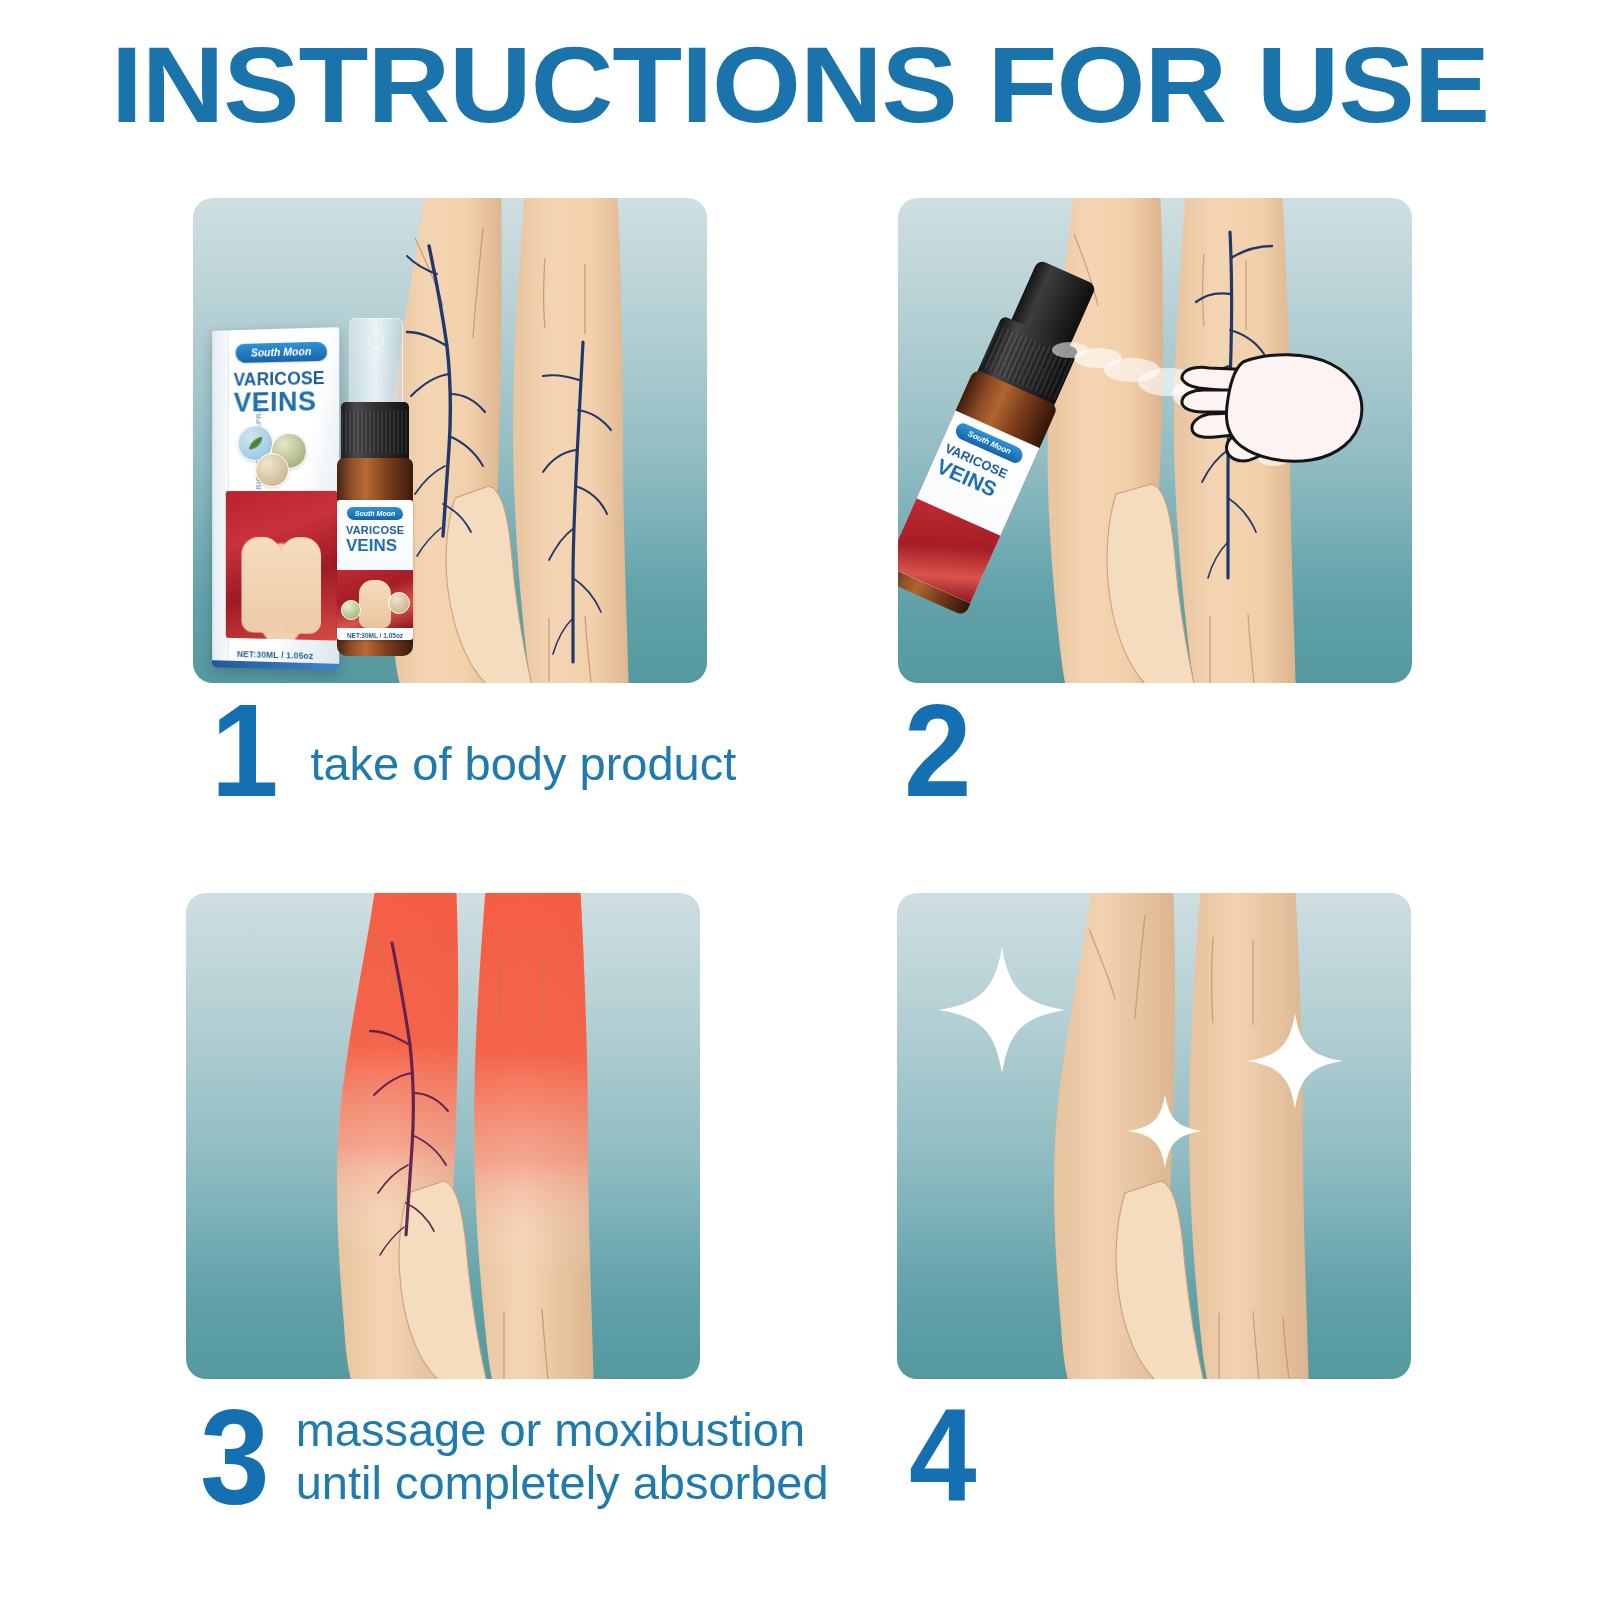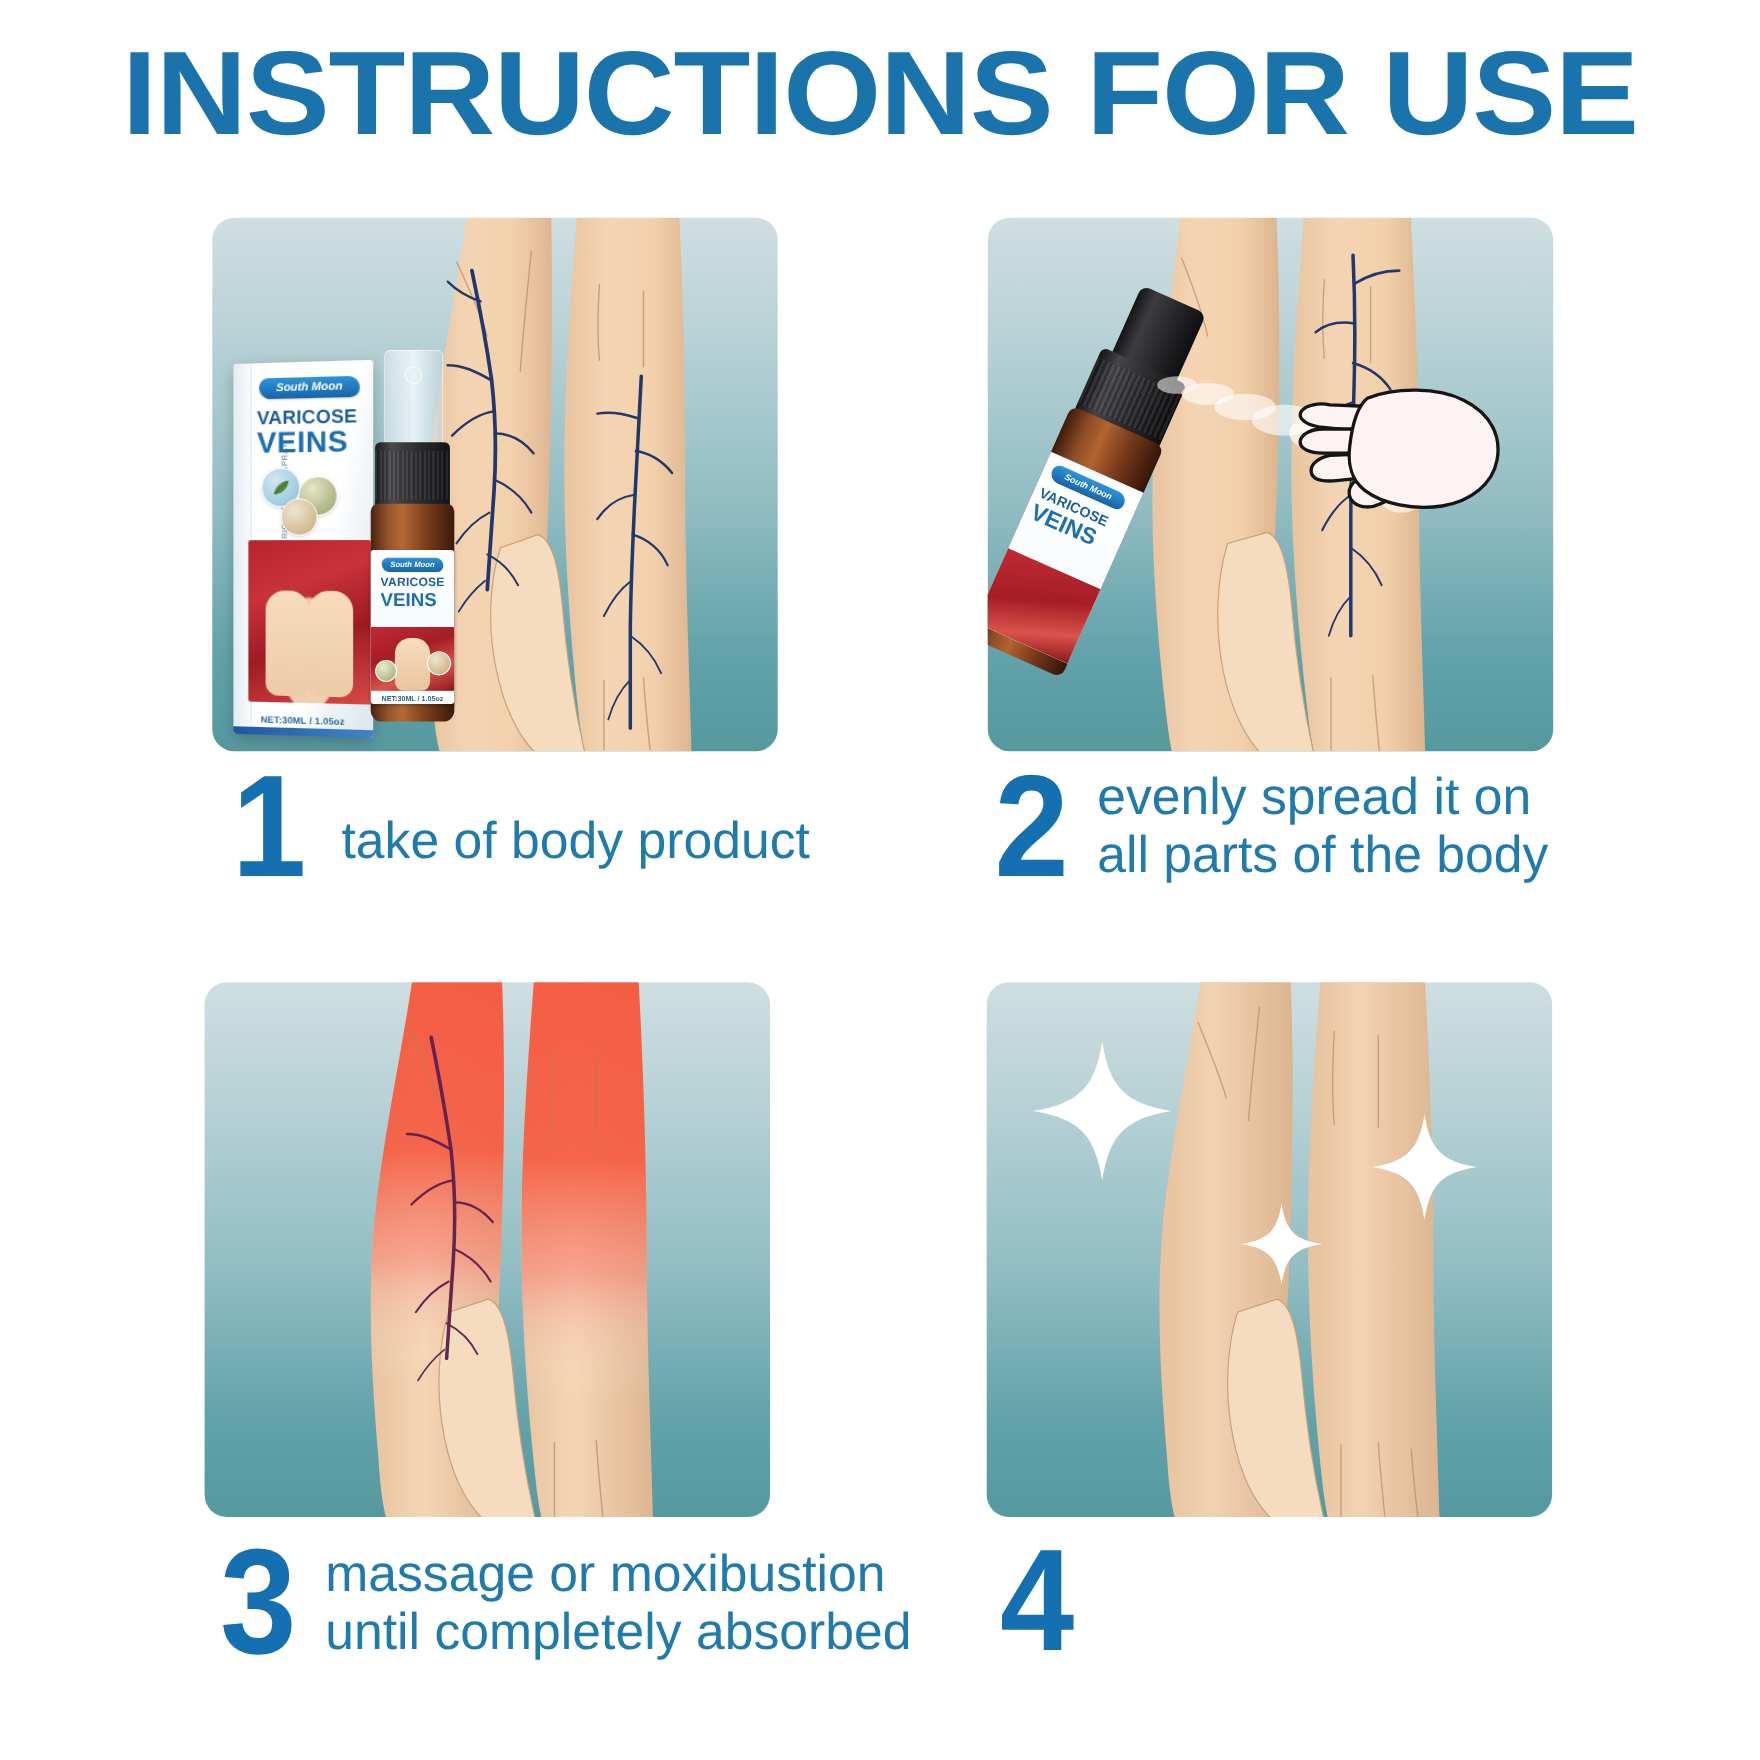--- a/index.html
+++ b/index.html
@@ -435,22 +435,20 @@
             <path d="M36 76 C26 78 18 84 19 91 C20 98 30 100 42 99 L90 94 L88 74 Z"></path>
             <path d="M58 100 C52 106 52 114 58 119 C64 124 74 124 82 120 L104 110 L96 96 Z"></path>
             <path d="M70 24 C96 14 134 14 158 26 C182 38 192 58 188 80 C184 102 164 118 138 122 C112 126 84 120 68 108 C56 99 52 84 54 68 C56 50 60 32 70 24 Z"></path>
           </g>
         </svg>
       </div>
     </div>
 
     <div class="caption cap-2">
       <div class="stepnum">2</div>
-      <div class="steptext">evenly spread it on
-all parts of the body</div>
     </div>
   </div>
 
   <div class="cell cell-3">
     <div class="panel p3">
       <div class="legs">
         <svg viewBox="0 0 514 486" preserveAspectRatio="none" aria-hidden="true">
           <defs>
             <linearGradient id="skinC" x1="0" y1="0" x2="1" y2="0">
               <stop offset="0%" stop-color="#e8c49f"></stop>

